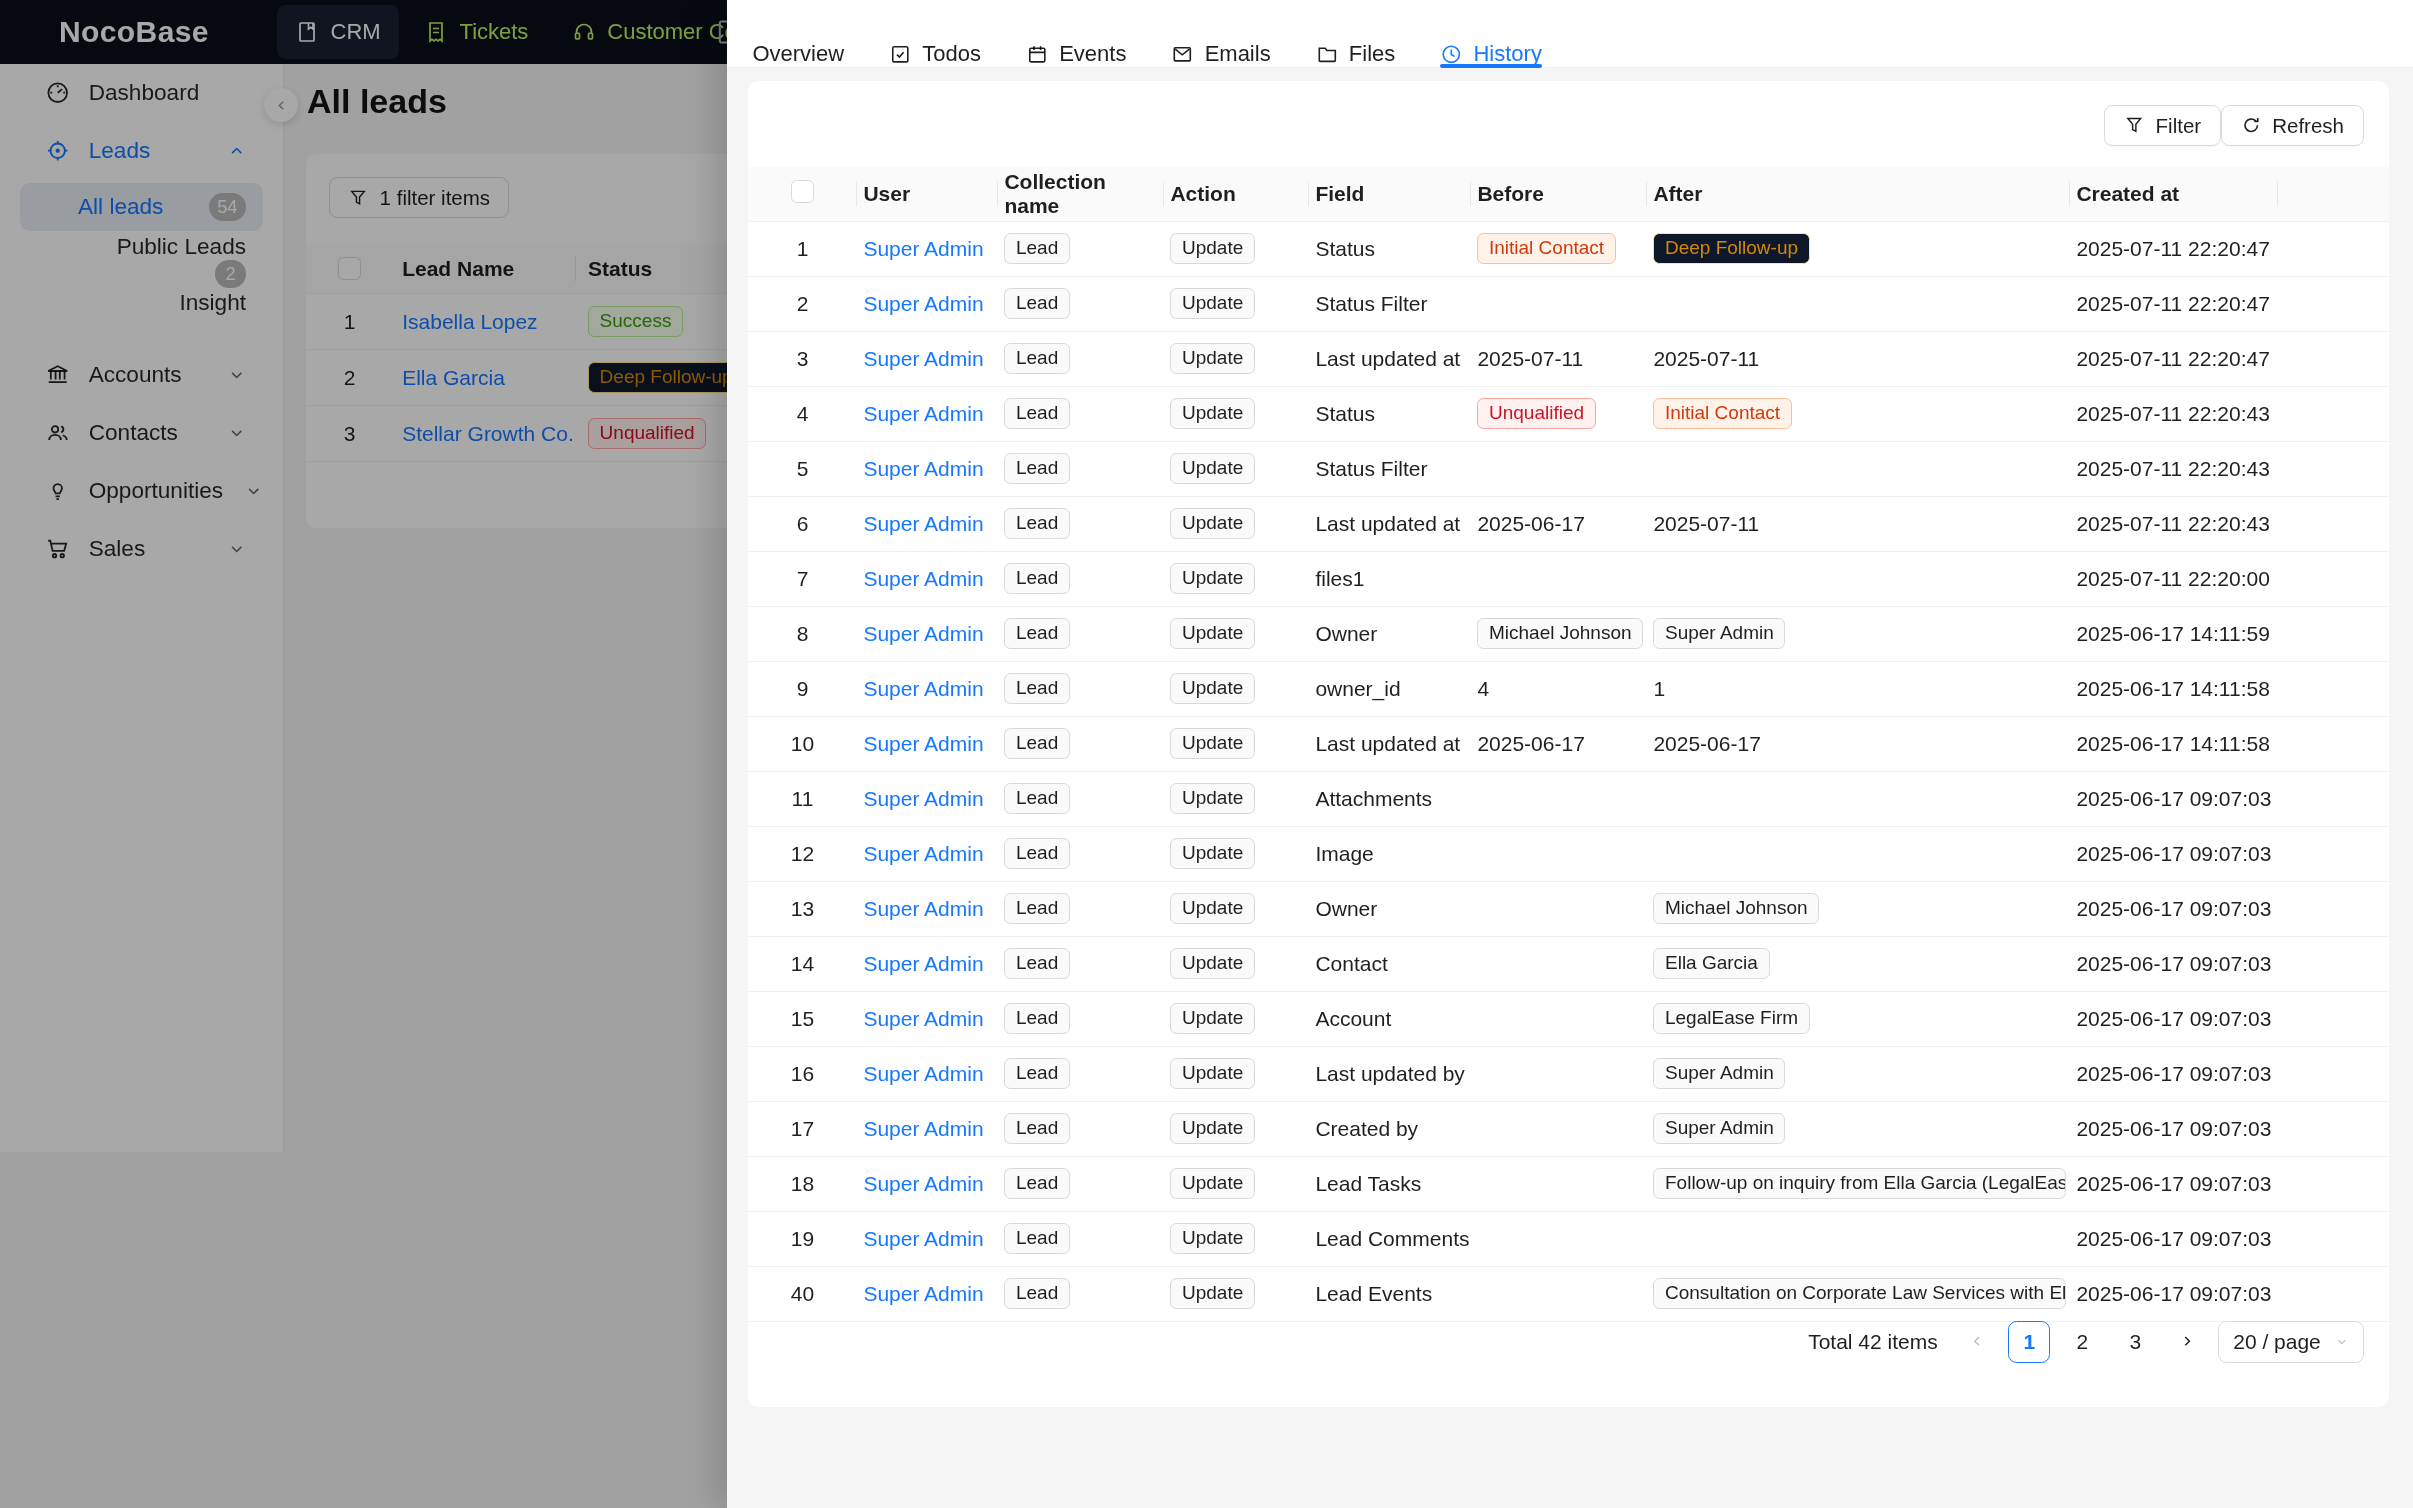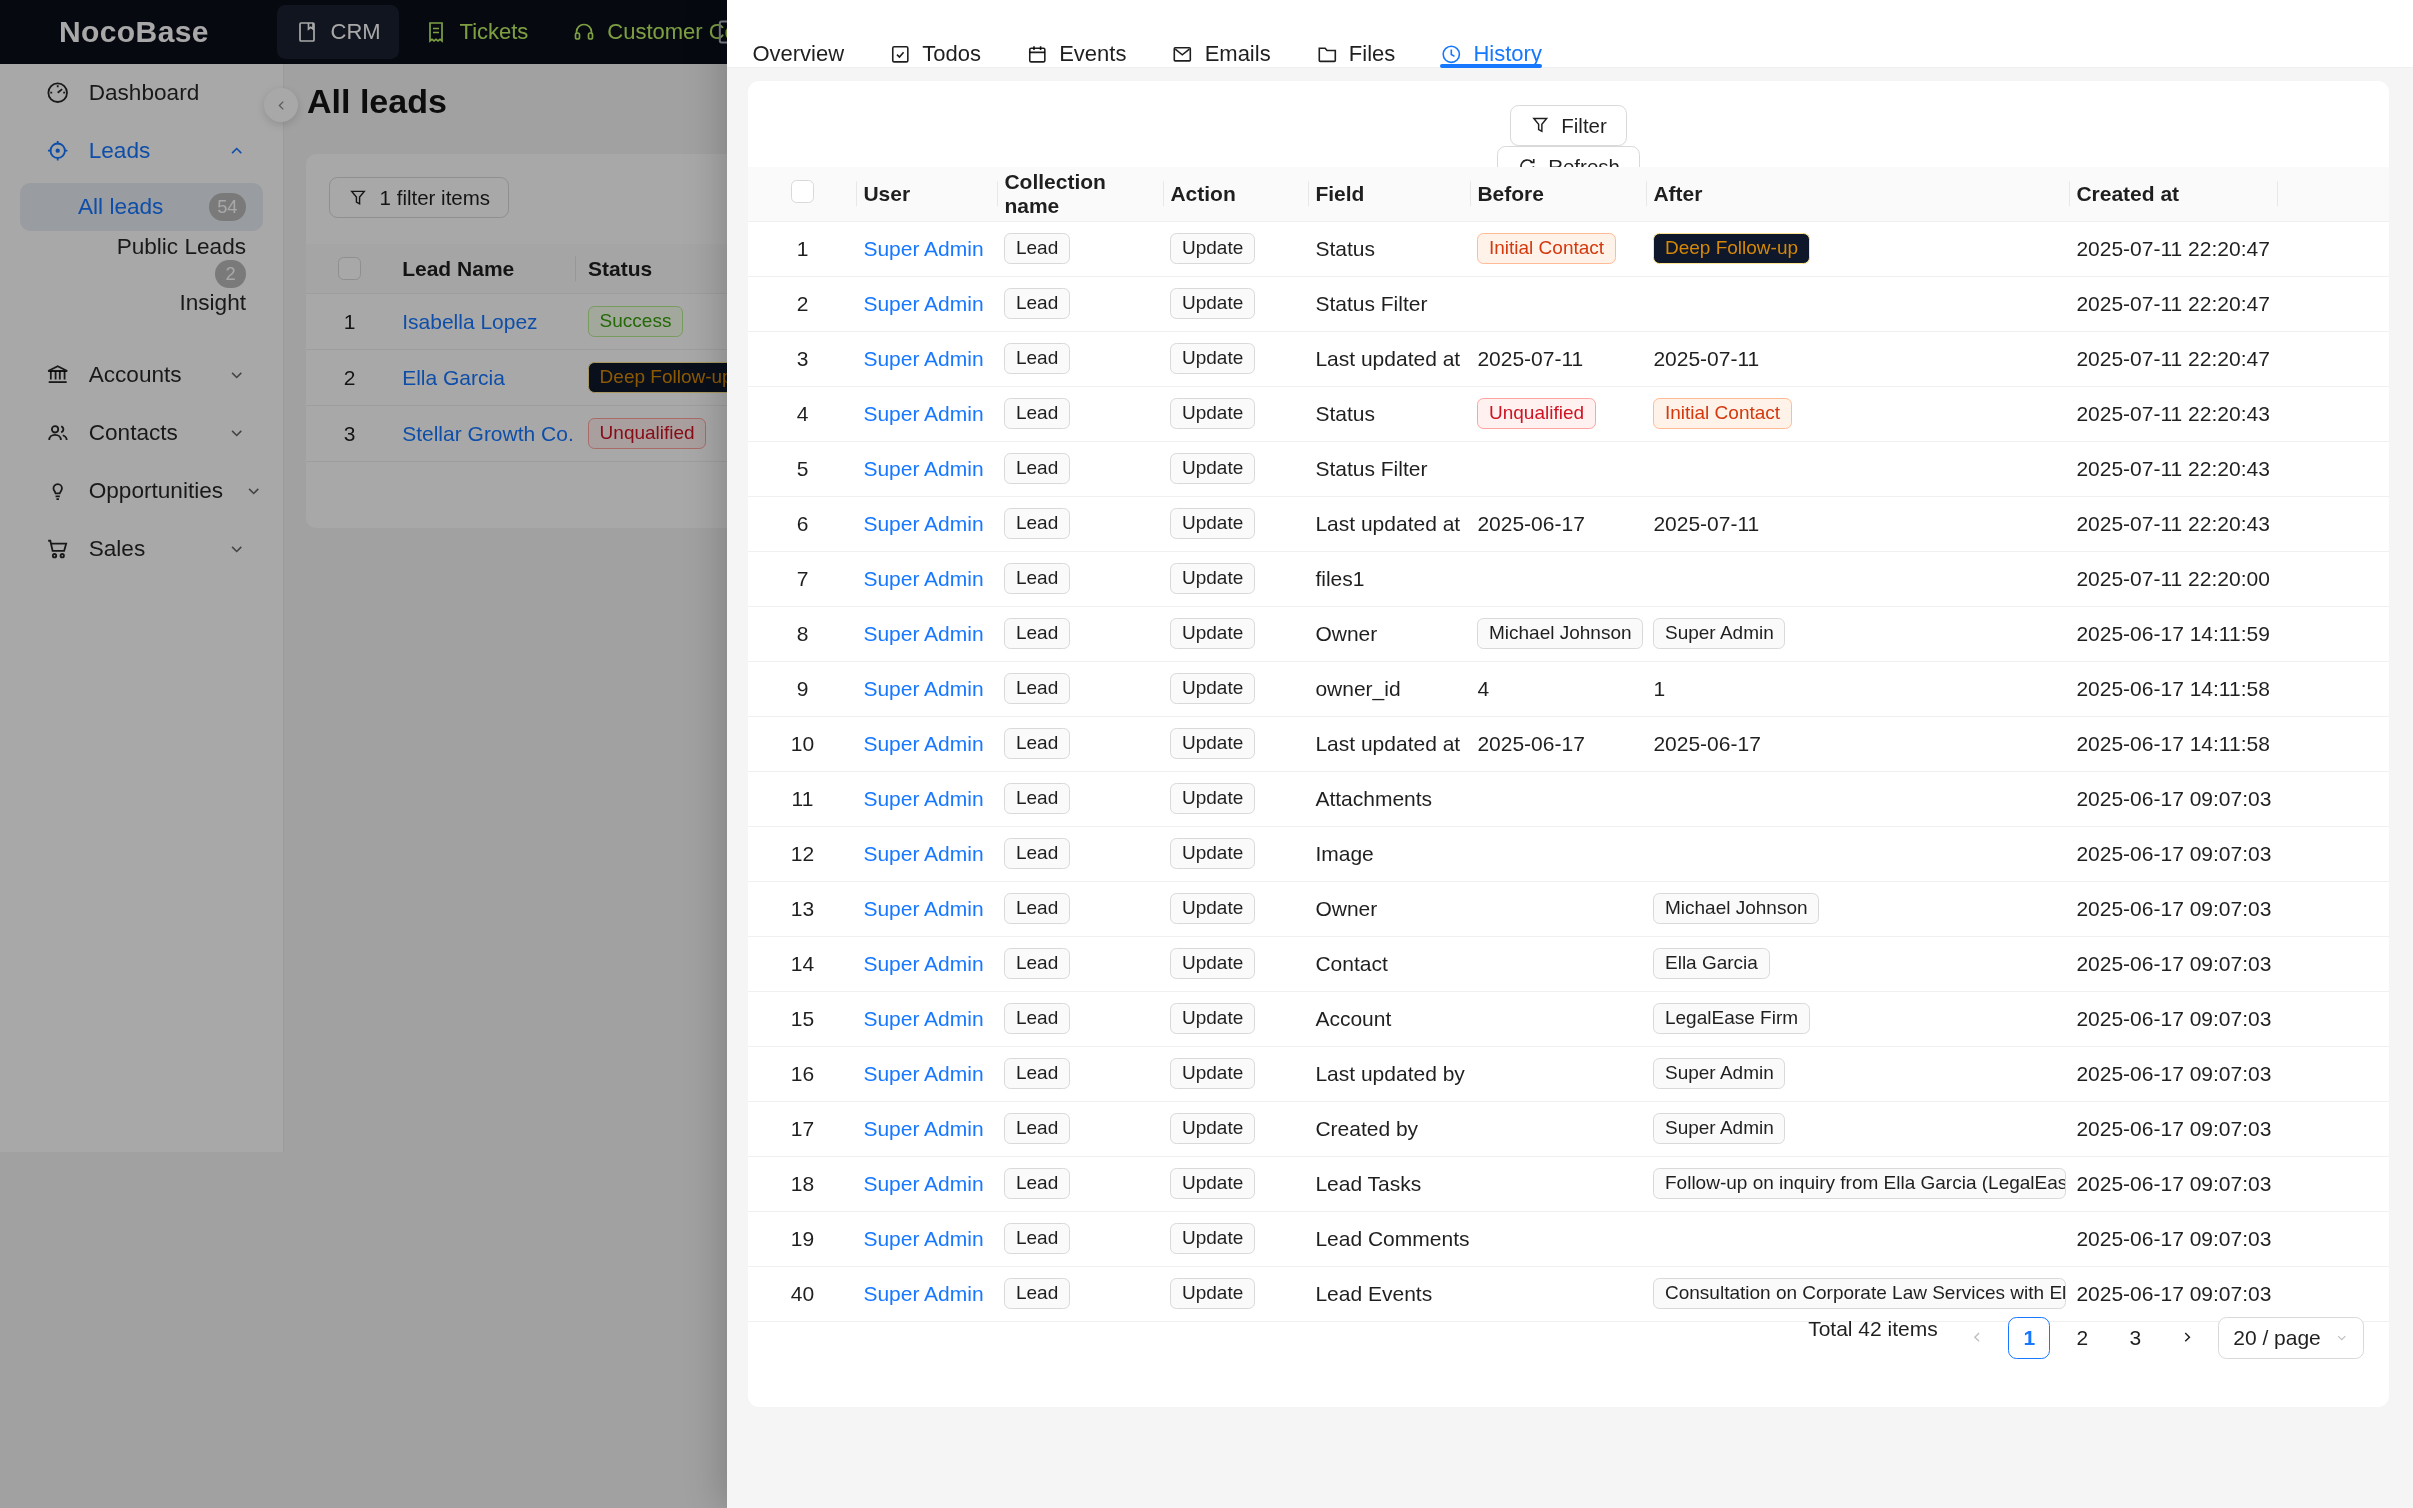--- a/index.html
+++ b/index.html
@@ -57,33 +57,33 @@
   
   .mask { position:absolute; inset:0; background:rgba(0,0,0,0.34); z-index:50; }
   .drawer { position:absolute; left:727px; top:0; width:1687px; height:1508px; background:#f5f5f5; z-index:60; box-shadow:-8.5px 0 34px rgba(0,0,0,0.18); }
   .tabbar { height:68px; background:#ffffff; border-bottom:1.4px solid #f0f0f0; display:flex; align-items:flex-end; padding-left:25.4px; gap:45px; }
   .tab { display:flex; align-items:center; gap:10.6px; font-size:22px; color:rgba(0,0,0,0.88); position:relative; cursor:pointer; }
   .tab .icon { width:22.6px; height:22.6px; }
   .tab.active { color:#1677ff; }
   .tab.active::after { content:""; position:absolute; left:0; right:0; bottom:-0.7px; height:4.2px; border-radius:2.1px; background:#1677ff; }
 
   .dcard { position:absolute; left:21px; top:81px; width:1641px; height:1326px; background:#ffffff; border-radius:11.3px; }
-  .toolbar { position:absolute; left:25px; right:25px; top:24px; display:flex; justify-content:flex-start; align-items:center;flex-direction:column; }
+  .toolbar { position:absolute; left:19px; right:25px; top:24px; display:flex; justify-content:flex-end; align-items:center; }
   .btn { height:41px; border:1.4px solid #d9d9d9; border-radius:8.5px; background:#fff; display:flex; align-items:center; gap:10.6px; padding:0 19px; font-size:20.5px; color:rgba(0,0,0,0.88); cursor:pointer; box-shadow:0 1.4px 0 rgba(0,0,0,0.02); }
   .btn .icon { width:20.5px; height:20.5px; }
 
   .htable { position:absolute; left:0; right:0; top:86px; }
   table { width:100%; border-collapse:collapse; table-layout:fixed; }
   th { height:54px; background:#fafafa; border-bottom:1.4px solid #f0f0f0; font-size:21px; font-weight:700; text-align:left; padding-left:6.4px; position:relative; }
   th.center { text-align:center; padding-left:0; }
   th:not(:last-child)::after { content:""; position:absolute; right:0; top:50%; transform:translateY(-50%); width:1.4px; height:25.4px; background:rgba(0,0,0,0.07); }
   td { height:55px; border-bottom:1.4px solid #f0f0f0; font-size:21px; padding-left:6.4px; white-space:nowrap; overflow:visible; }
   td.center { text-align:center; padding-left:0; }
 
-  .pagination { position:absolute; right:25px; top:1236px; height:49px; display:flex; align-items:flex-start; gap:11px; font-size:21px; }
+  .pagination { position:absolute; right:25px; top:1236px; height:49px; display:flex; align-items:center; gap:11px; font-size:21px; }
   .pg-total { margin-right:8.5px; }
   .pg-arrow { width:40px; height:40px; display:flex; align-items:center; justify-content:center; cursor:pointer; }
   .pg-arrow .icon { width:18.3px; height:18.3px; }
   .pg-arrow.disabled { color:rgba(0,0,0,0.25); cursor:default; }
   .pg-num { min-width:42px; height:42px; border-radius:8.5px; display:flex; align-items:center; justify-content:center; cursor:pointer; }
   .pg-num.active { border:1.4px solid #1677ff; color:#1677ff; font-weight:700; background:#fff; }
   .pg-size { height:42px; border:1.4px solid #d9d9d9; border-radius:8.5px; background:#fff; display:flex; align-items:center; gap:12.7px; padding:0 14px; cursor:pointer; }
   .pg-size .icon { width:15.5px; height:15.5px; color:rgba(0,0,0,0.25); }
 </style>
 </head>

